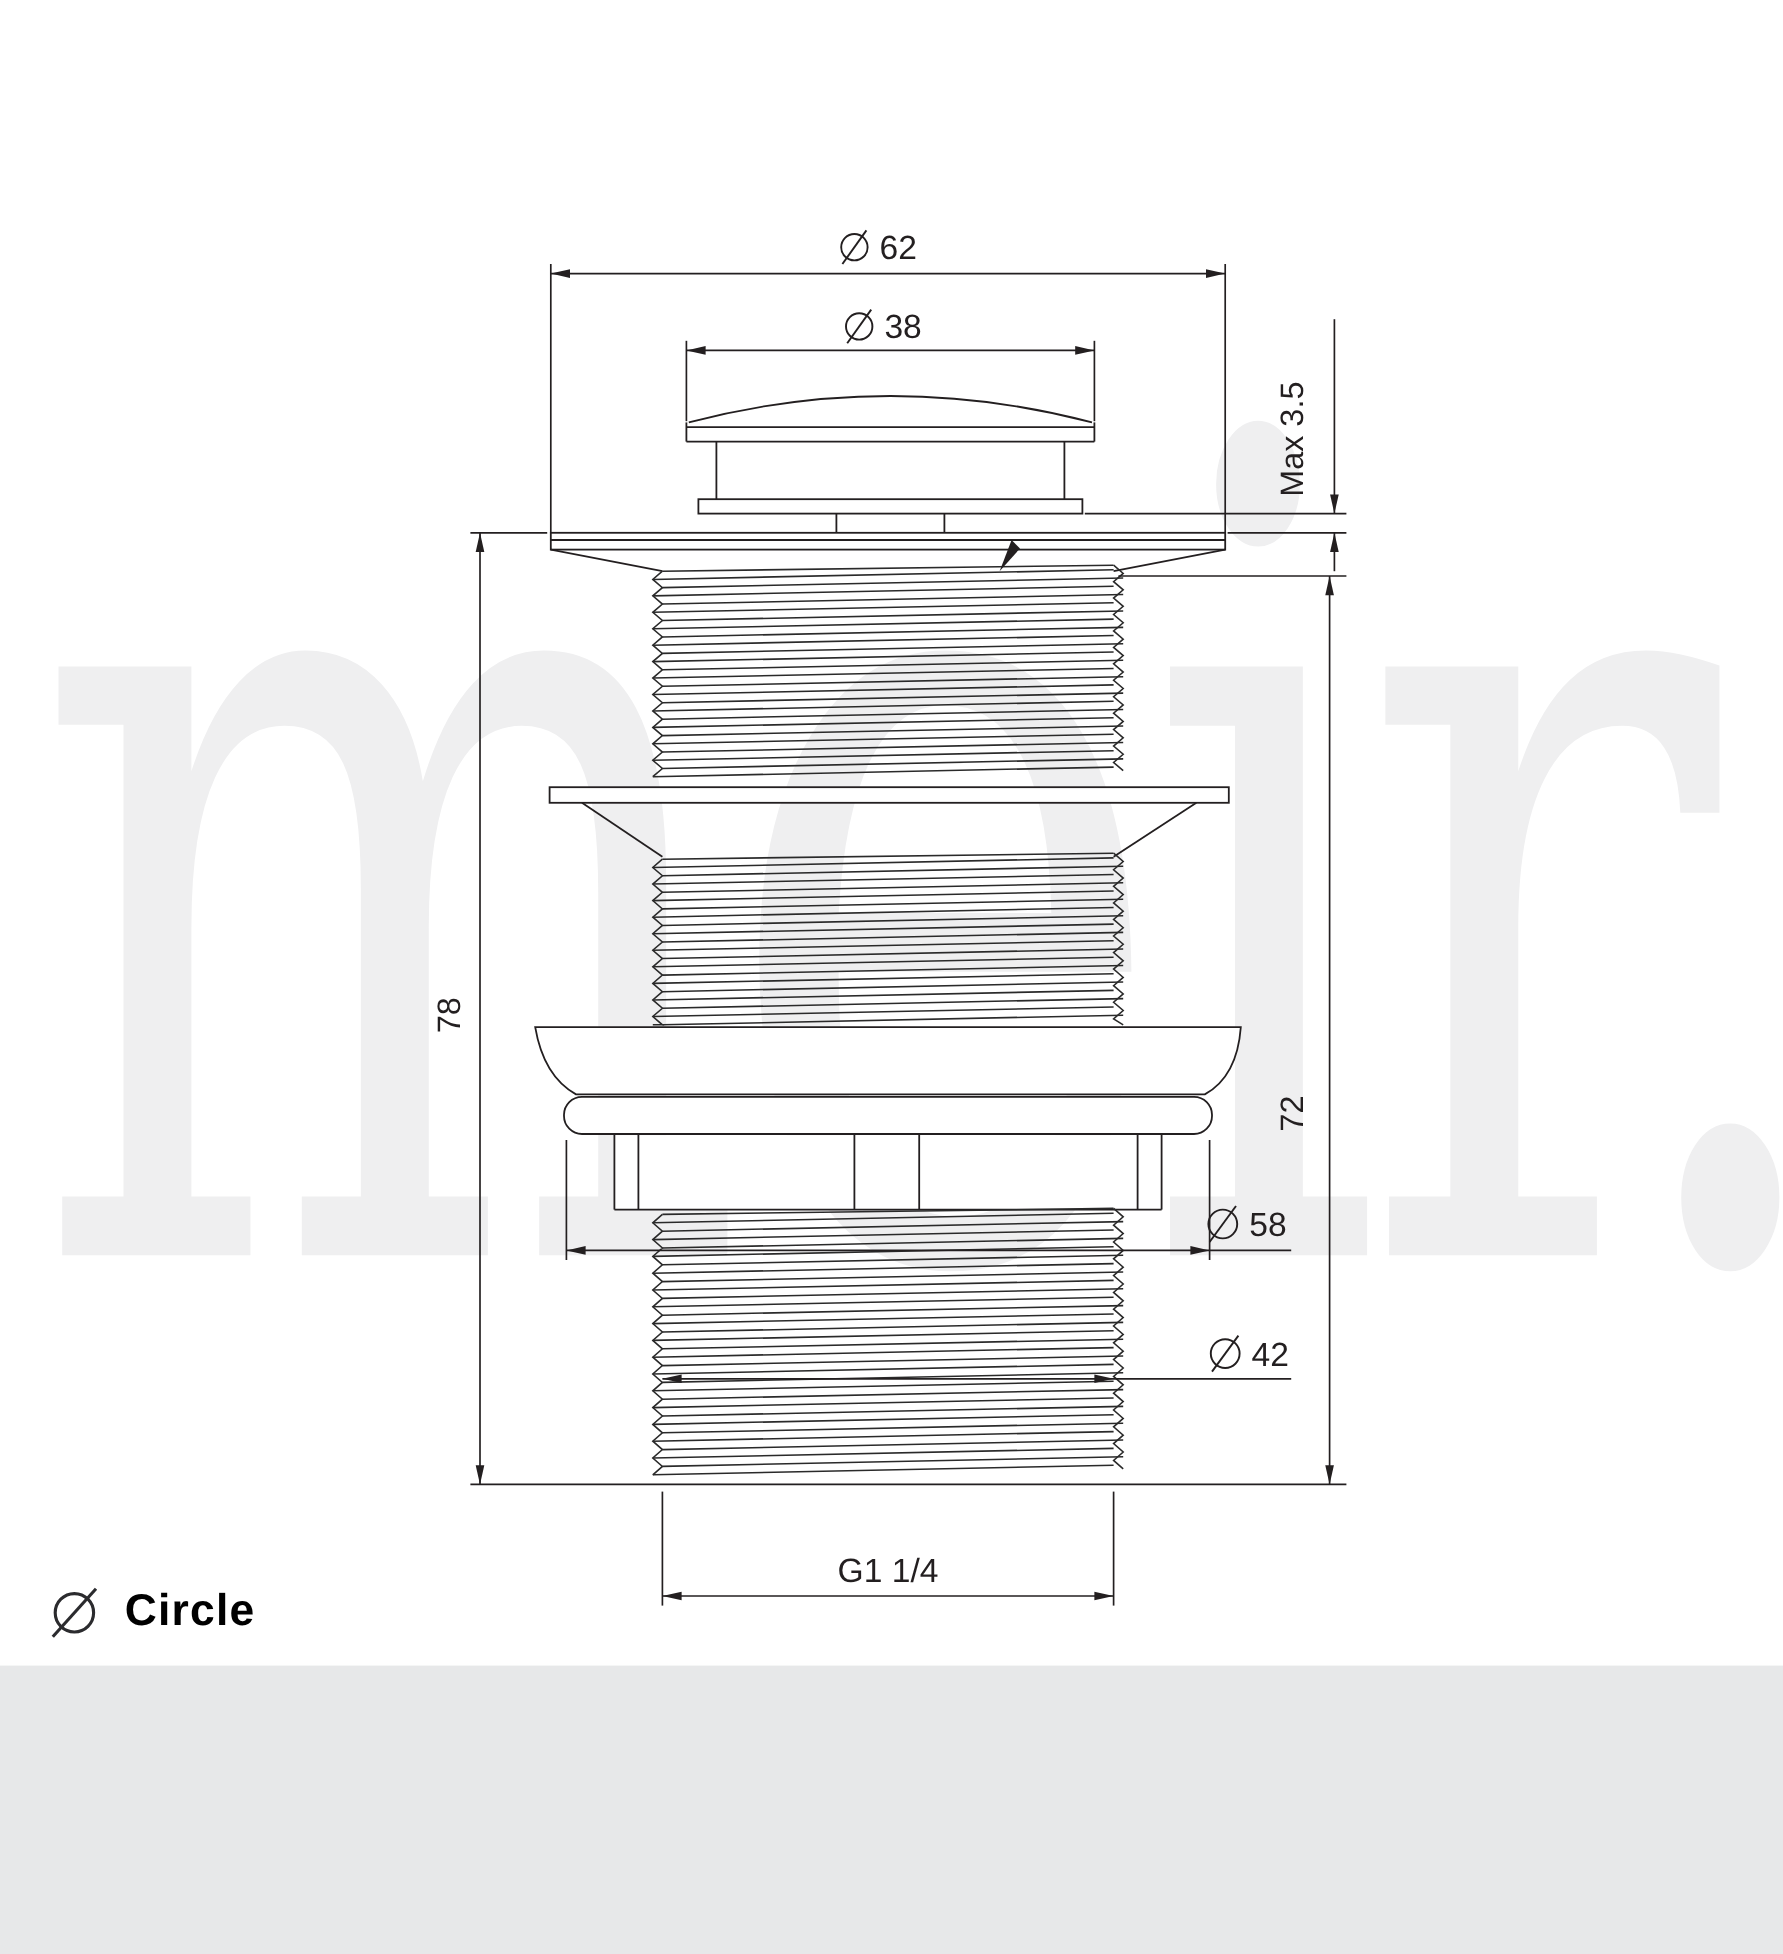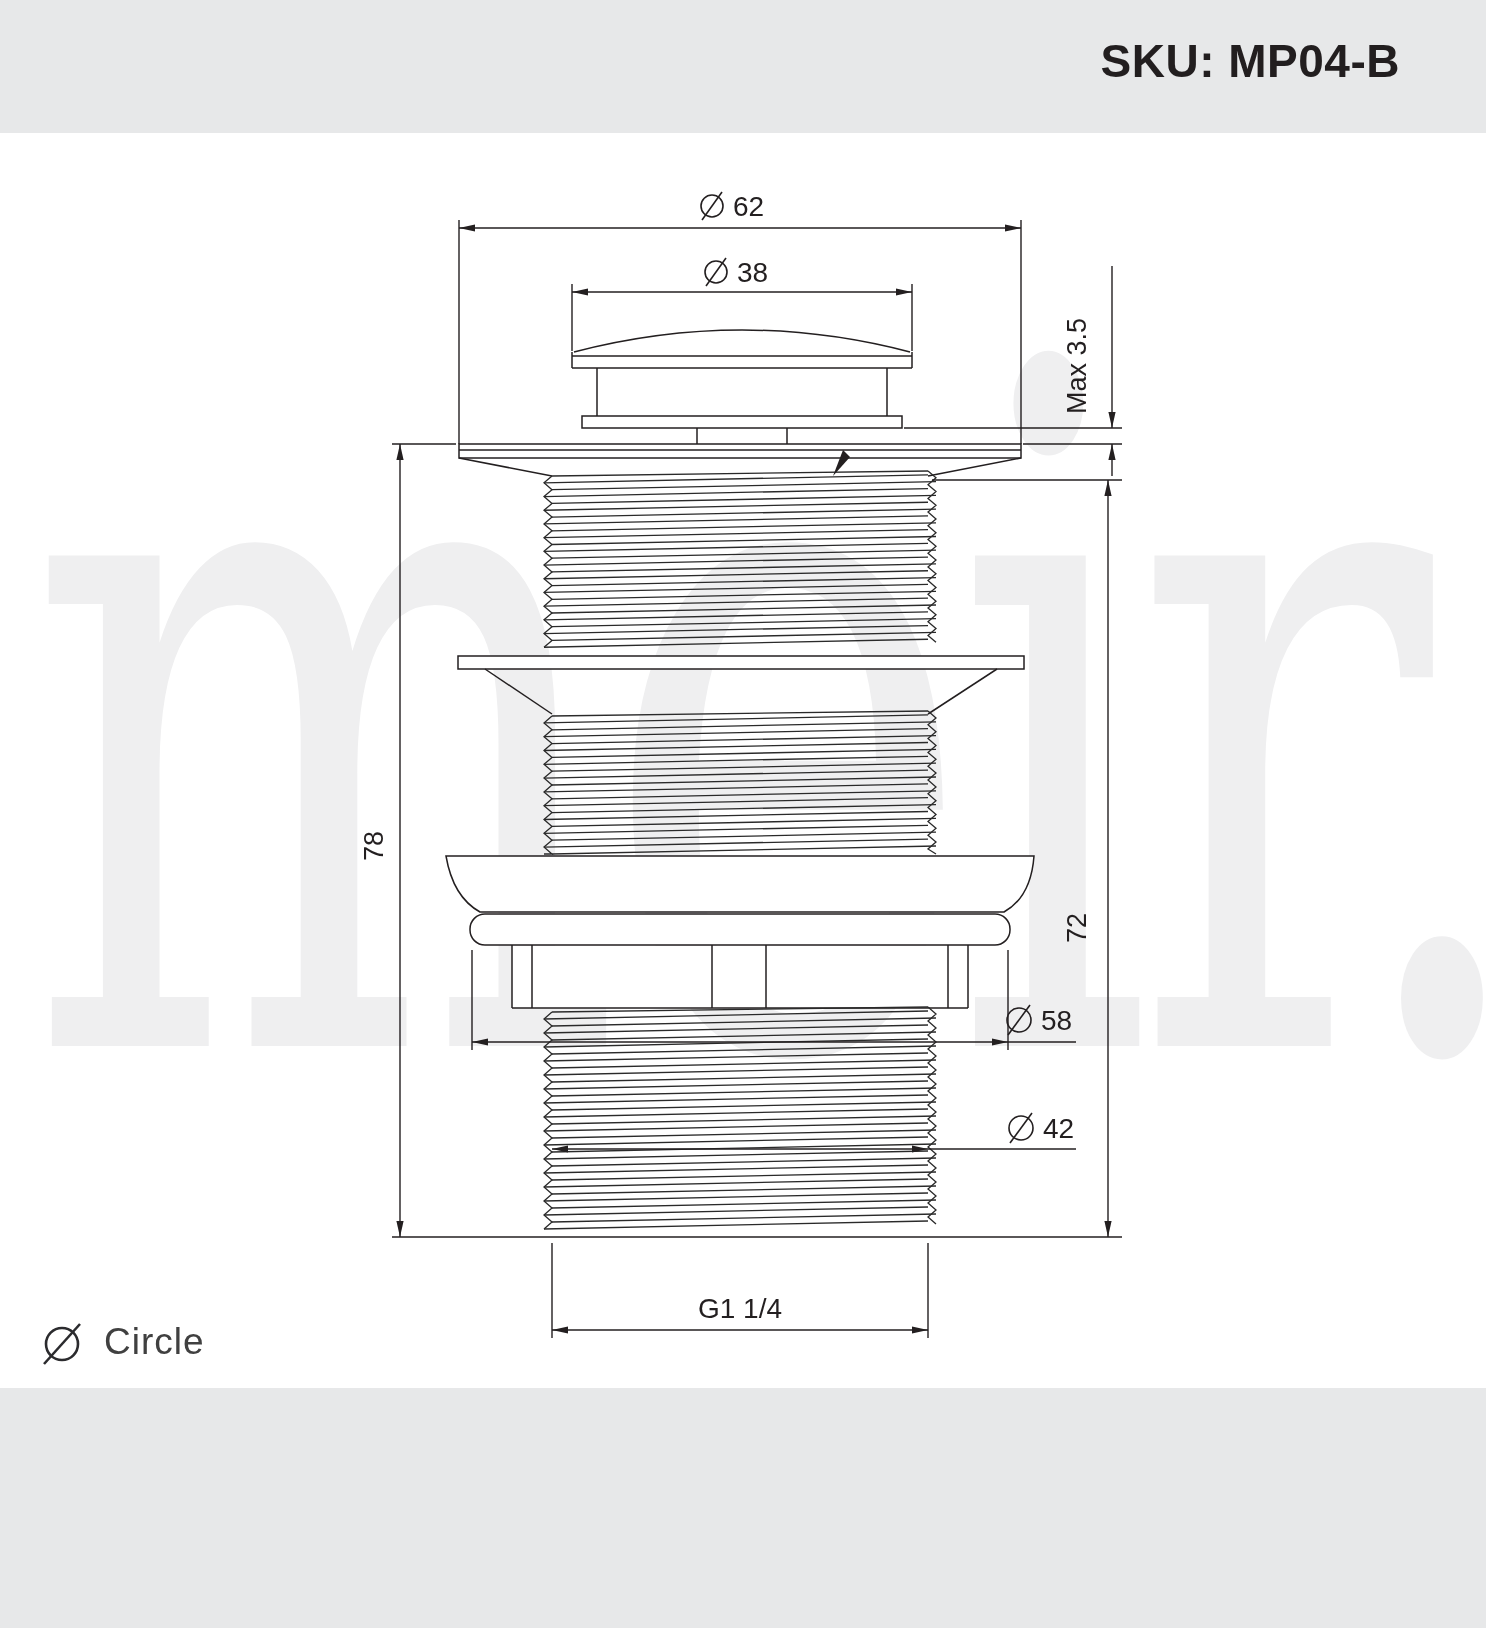--- a/index.html
+++ b/index.html
@@ -5,21 +5,21 @@
   html,body{margin:0;padding:0;background:#ffffff;}
   .page{position:relative;width:1486px;height:1628px;background:#ffffff;overflow:hidden;
         font-family:"Liberation Sans",sans-serif;}
   .band{position:absolute;left:0;width:1486px;background:#e7e8e9;}
   .band.top{top:0;height:133px;}
   .band.bottom{top:1388px;height:240px;}
   .sku{position:absolute;top:34px;right:86px;font-size:46px;font-weight:700;
        color:#221e1f;letter-spacing:0.5px;}
   svg.drawing{position:absolute;left:0;top:0;}
   .legend{position:absolute;left:36px;top:1316px;display:flex;align-items:center;gap:16px;}
-  .legend .word{font-size:37px;color:#404040;font-weight:400;letter-spacing:1px;}
+  .legend .word{font-size:37px;color:#000000;font-weight:700;letter-spacing:1px;}
   .dimtext{font-family:"Liberation Sans",sans-serif;font-size:27px;fill:#231f20;}
   .dimtext.big{font-size:28px;}
 </style>
 </head>
 <body>
 
 <div class="page">
 
   <svg class="drawing" width="1486" height="1628" viewBox="0 0 1486 1628">
 
@@ -224,23 +224,20 @@
       <g stroke="#231f20" stroke-width="1.6" fill="none">
         <circle cx="1021" cy="1128" r="12"></circle>
           <line x1="1010" y1="1143" x2="1032" y2="1113"></line>
       </g>
       <text class="dimtext big" x="1043" y="1138">42</text>
 
       <text class="dimtext big" text-anchor="middle" x="740" y="1318">G1 1/4</text>
     </g>
   </svg>
 
-  <div class="band top">
-    <div class="sku">SKU: MP04-B</div>
-  </div>
 
   <div class="legend">
     <svg width="52" height="52" viewBox="0 0 52 52">
       <circle cx="26" cy="28" r="16" fill="none" stroke="#2b2b2e" stroke-width="2.6"></circle>
       <line x1="8" y1="48" x2="44" y2="8" stroke="#2b2b2e" stroke-width="2.6"></line>
     </svg>
     <span class="word">Circle</span>
   </div>
 
   <div class="band bottom">

